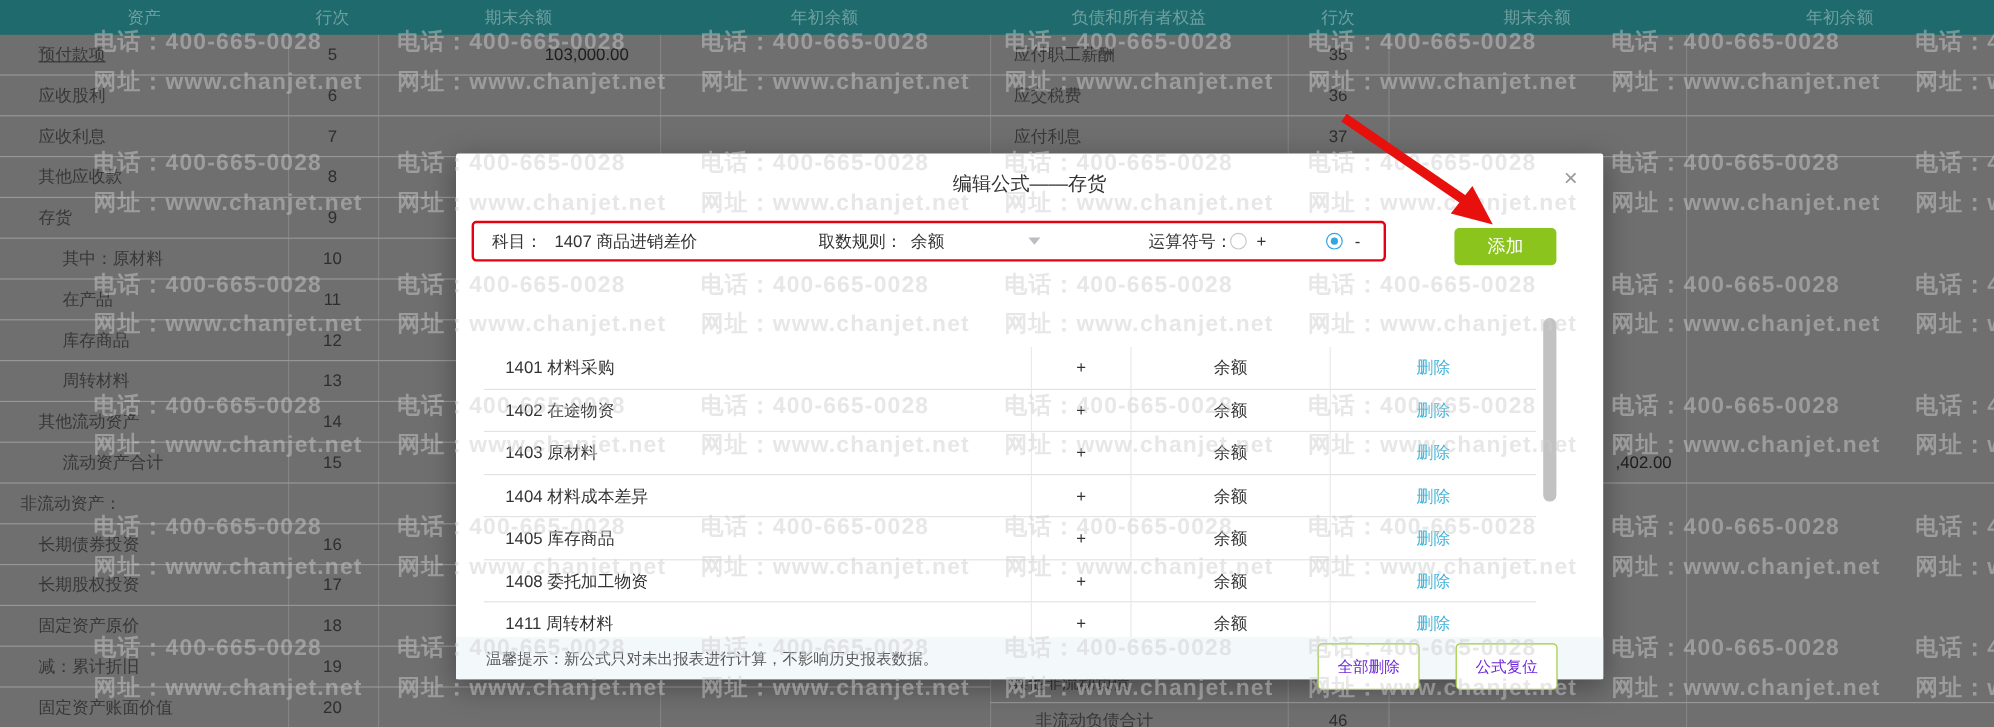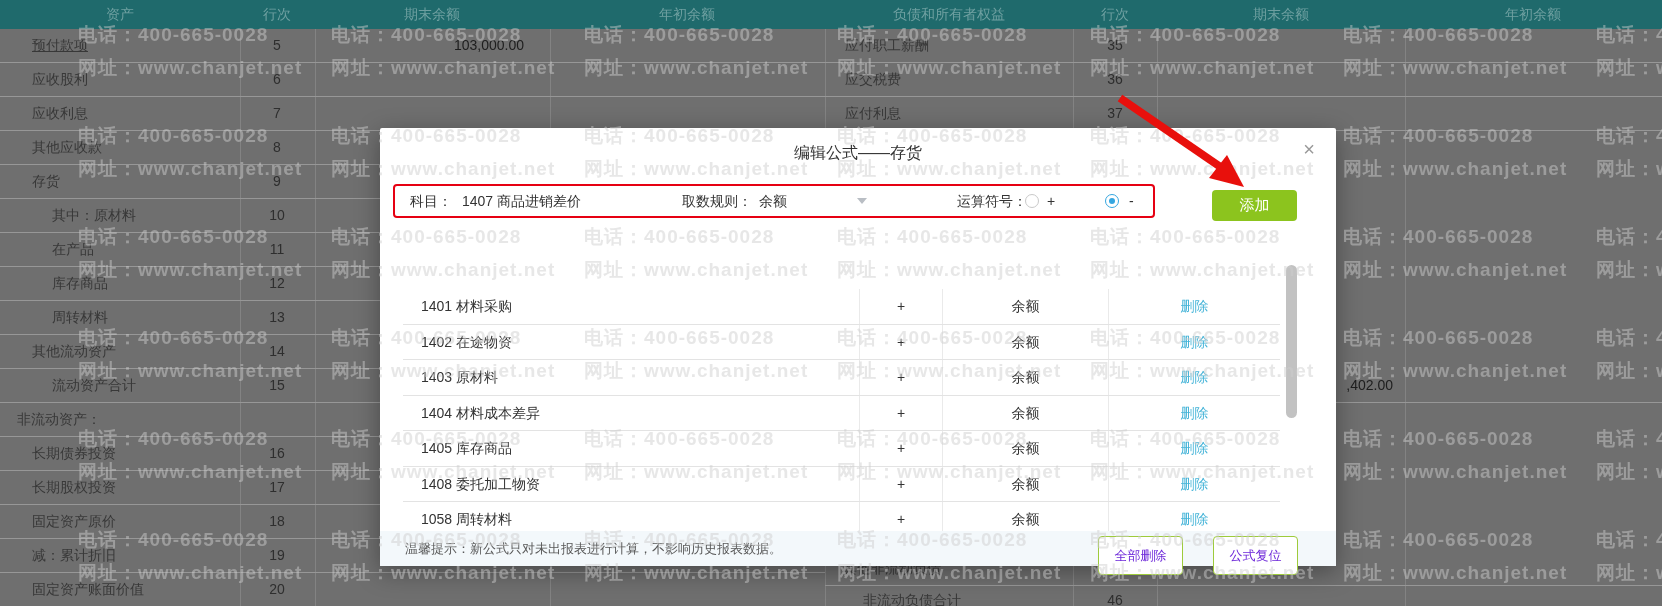--- a/index.html
+++ b/index.html
@@ -230,21 +230,21 @@
     <div class="c-rule">余额</div>
     <div class="c-act"><span class="del">删除</span></div>
         </div>
         <div class="mrow">
           <div class="c-sub">1408 委托加工物资</div>
     <div class="c-op">+</div>
     <div class="c-rule">余额</div>
     <div class="c-act"><span class="del">删除</span></div>
         </div>
         <div class="mrow">
-          <div class="c-sub">1058 周转材料</div>
+          <div class="c-sub">1411 周转材料</div>
     <div class="c-op">+</div>
     <div class="c-rule">余额</div>
     <div class="c-act"><span class="del">删除</span></div>
         </div>
       </div>
     <div class="scroll-thumb"></div>
 
     <div class="modal-foot">
       <span class="tip">温馨提示：新公式只对未出报表进行计算，不影响历史报表数据。</span>
       <button class="ghost-btn b1">全部删除</button>

